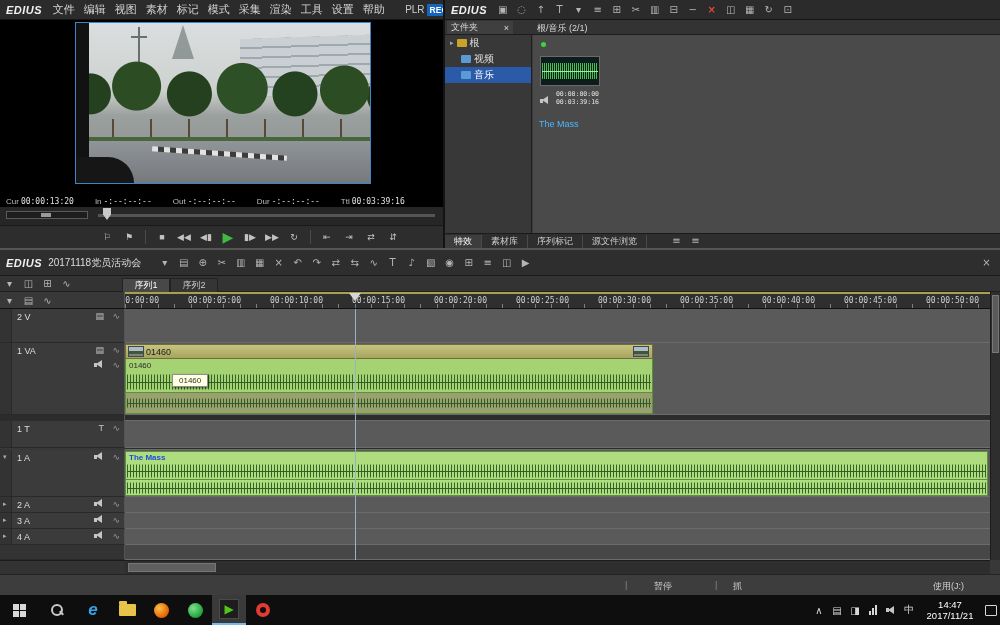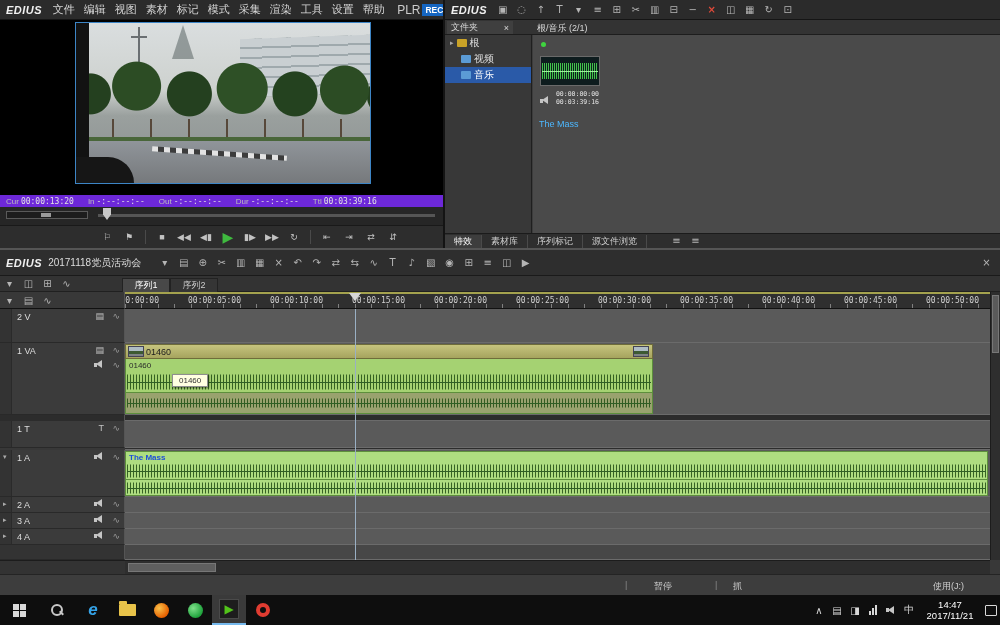--- a/index.html
+++ b/index.html
@@ -1,29 +1,29 @@
 <!DOCTYPE html>
 <html><head>
 <meta charset="utf-8">
 <style>
   *{margin:0;padding:0;box-sizing:border-box}
   html,body{width:1000px;height:625px;overflow:hidden;background:#222;
     font-family:"Liberation Sans","DejaVu Sans",sans-serif}
-  #stage{position:relative;width:1000px;height:625px;background:#6d28d9;overflow:hidden}
+  #stage{position:relative;width:1000px;height:625px;background:#000000;overflow:hidden}
   .abs{position:absolute}
   .mono{font-family:"DejaVu Sans Mono",monospace}
   .ic{display:inline-flex;align-items:center;justify-content:center;width:19px;height:16px;
     color:#b5b5b5;font-size:10px;font-family:"DejaVu Sans",sans-serif;cursor:default}
   .ic.red{color:#e04a3a;font-weight:bold}
   
   #pv-menubar{left:0;top:0;width:443px;height:20px;background:#2b2b2b;border-bottom:1px solid #151515;
     display:flex;align-items:center}
   .logo{font-weight:bold;font-size:11px;color:#f0f0f0;letter-spacing:.5px;padding:0 6px;font-style:italic}
   .menu-item{font-size:11px;color:#d5d5d5;padding:0 4.5px;white-space:nowrap}
-  .plr{color:#ccc;font-size:12px;margin-left:8px}
+  .plr{color:#ccc;font-size:10px;margin-left:16px}
   .rec{background:#1565c0;color:#fff;font-size:8.5px;font-weight:bold;padding:1px 3px;margin-left:2px}
   #pv-video{left:0;top:20px;width:443px;height:175px;background:#000}
   #scene{position:absolute;left:75px;top:2px;width:296px;height:162px;border:1px solid #3d85c6;
     background:linear-gradient(#dadedf 0%,#cdd1ce 42%,#9aa09e 58%,#8a8e90 100%);overflow:hidden}
   .bldg{position:absolute;right:0;top:14px;width:130px;height:58px;background:
     repeating-linear-gradient(180deg,#c9cfd2 0 8px,#9fa9ad 8px 10px),
     repeating-linear-gradient(90deg,transparent 0 14px,#aab4b8 14px 16px);transform:skewY(-2deg)}
   .trees{position:absolute;left:-12px;top:28px;width:330px;height:78px;background:
     radial-gradient(circle at 8% 55%,#24401f 0 20px,transparent 21px),
     radial-gradient(circle at 22% 45%,#2c4c24 0 24px,transparent 25px),
@@ -37,21 +37,21 @@
   .grass{position:absolute;left:0;top:114px;width:100%;height:8px;background:#49663a}
   .road{position:absolute;left:0;bottom:0;width:100%;height:42px;background:linear-gradient(#90959a,#76797c)}
   .curb{position:absolute;left:26%;bottom:27px;width:46%;height:5px;transform:rotate(4deg);
     background:repeating-linear-gradient(90deg,#e3e3e3 0 6px,#3c3c3c 6px 12px)}
   .pole{position:absolute;left:62px;top:4px;width:2px;height:62px;background:#6a6f72}
   .polearm{position:absolute;left:55px;top:13px;width:16px;height:2px;background:#6a6f72}
   .tower{position:absolute;left:96px;top:2px;width:0;height:0;border-left:11px solid transparent;
     border-right:11px solid transparent;border-bottom:34px solid rgba(90,100,100,.55)}
   .carframe{position:absolute;left:0;top:0;width:13px;height:100%;background:#121212}
   .carcorner{position:absolute;left:0;bottom:0;width:58px;height:26px;background:#161616;border-top-right-radius:26px}
-  #pv-tc{left:0;top:195px;width:443px;height:12px;display:flex;align-items:center;gap:14px;
+  #pv-tc{left:0;top:195px;width:443px;height:12px;display:flex;align-items:center;gap:21px;
     padding-left:6px;font-size:8px;color:#e2e2e2}
   #pv-tc b{font-weight:normal;color:#bdbdbd;margin-right:2px}
   #pv-slider{left:0;top:207px;width:443px;height:18px;background:#262626}
   .minibar{position:absolute;left:6px;top:4px;width:82px;height:8px;border:1px solid #5a5a5a;background:#1d1d1d}
   .minithumbbar{position:absolute;left:34px;top:1px;width:10px;height:4px;background:#9a9a9a}
   .slidetrack{position:absolute;left:98px;top:7px;width:337px;height:3px;background:#555}
   .slidethumb{position:absolute;left:103px;top:1px;width:8px;height:12px;background:#c9c9c9;
     clip-path:polygon(0 0,100% 0,100% 55%,50% 100%,0 55%)}
   #pv-transport{left:0;top:225px;width:443px;height:23px;background:#2d2d2d;border-top:1px solid #191919;
     display:flex;align-items:center}

